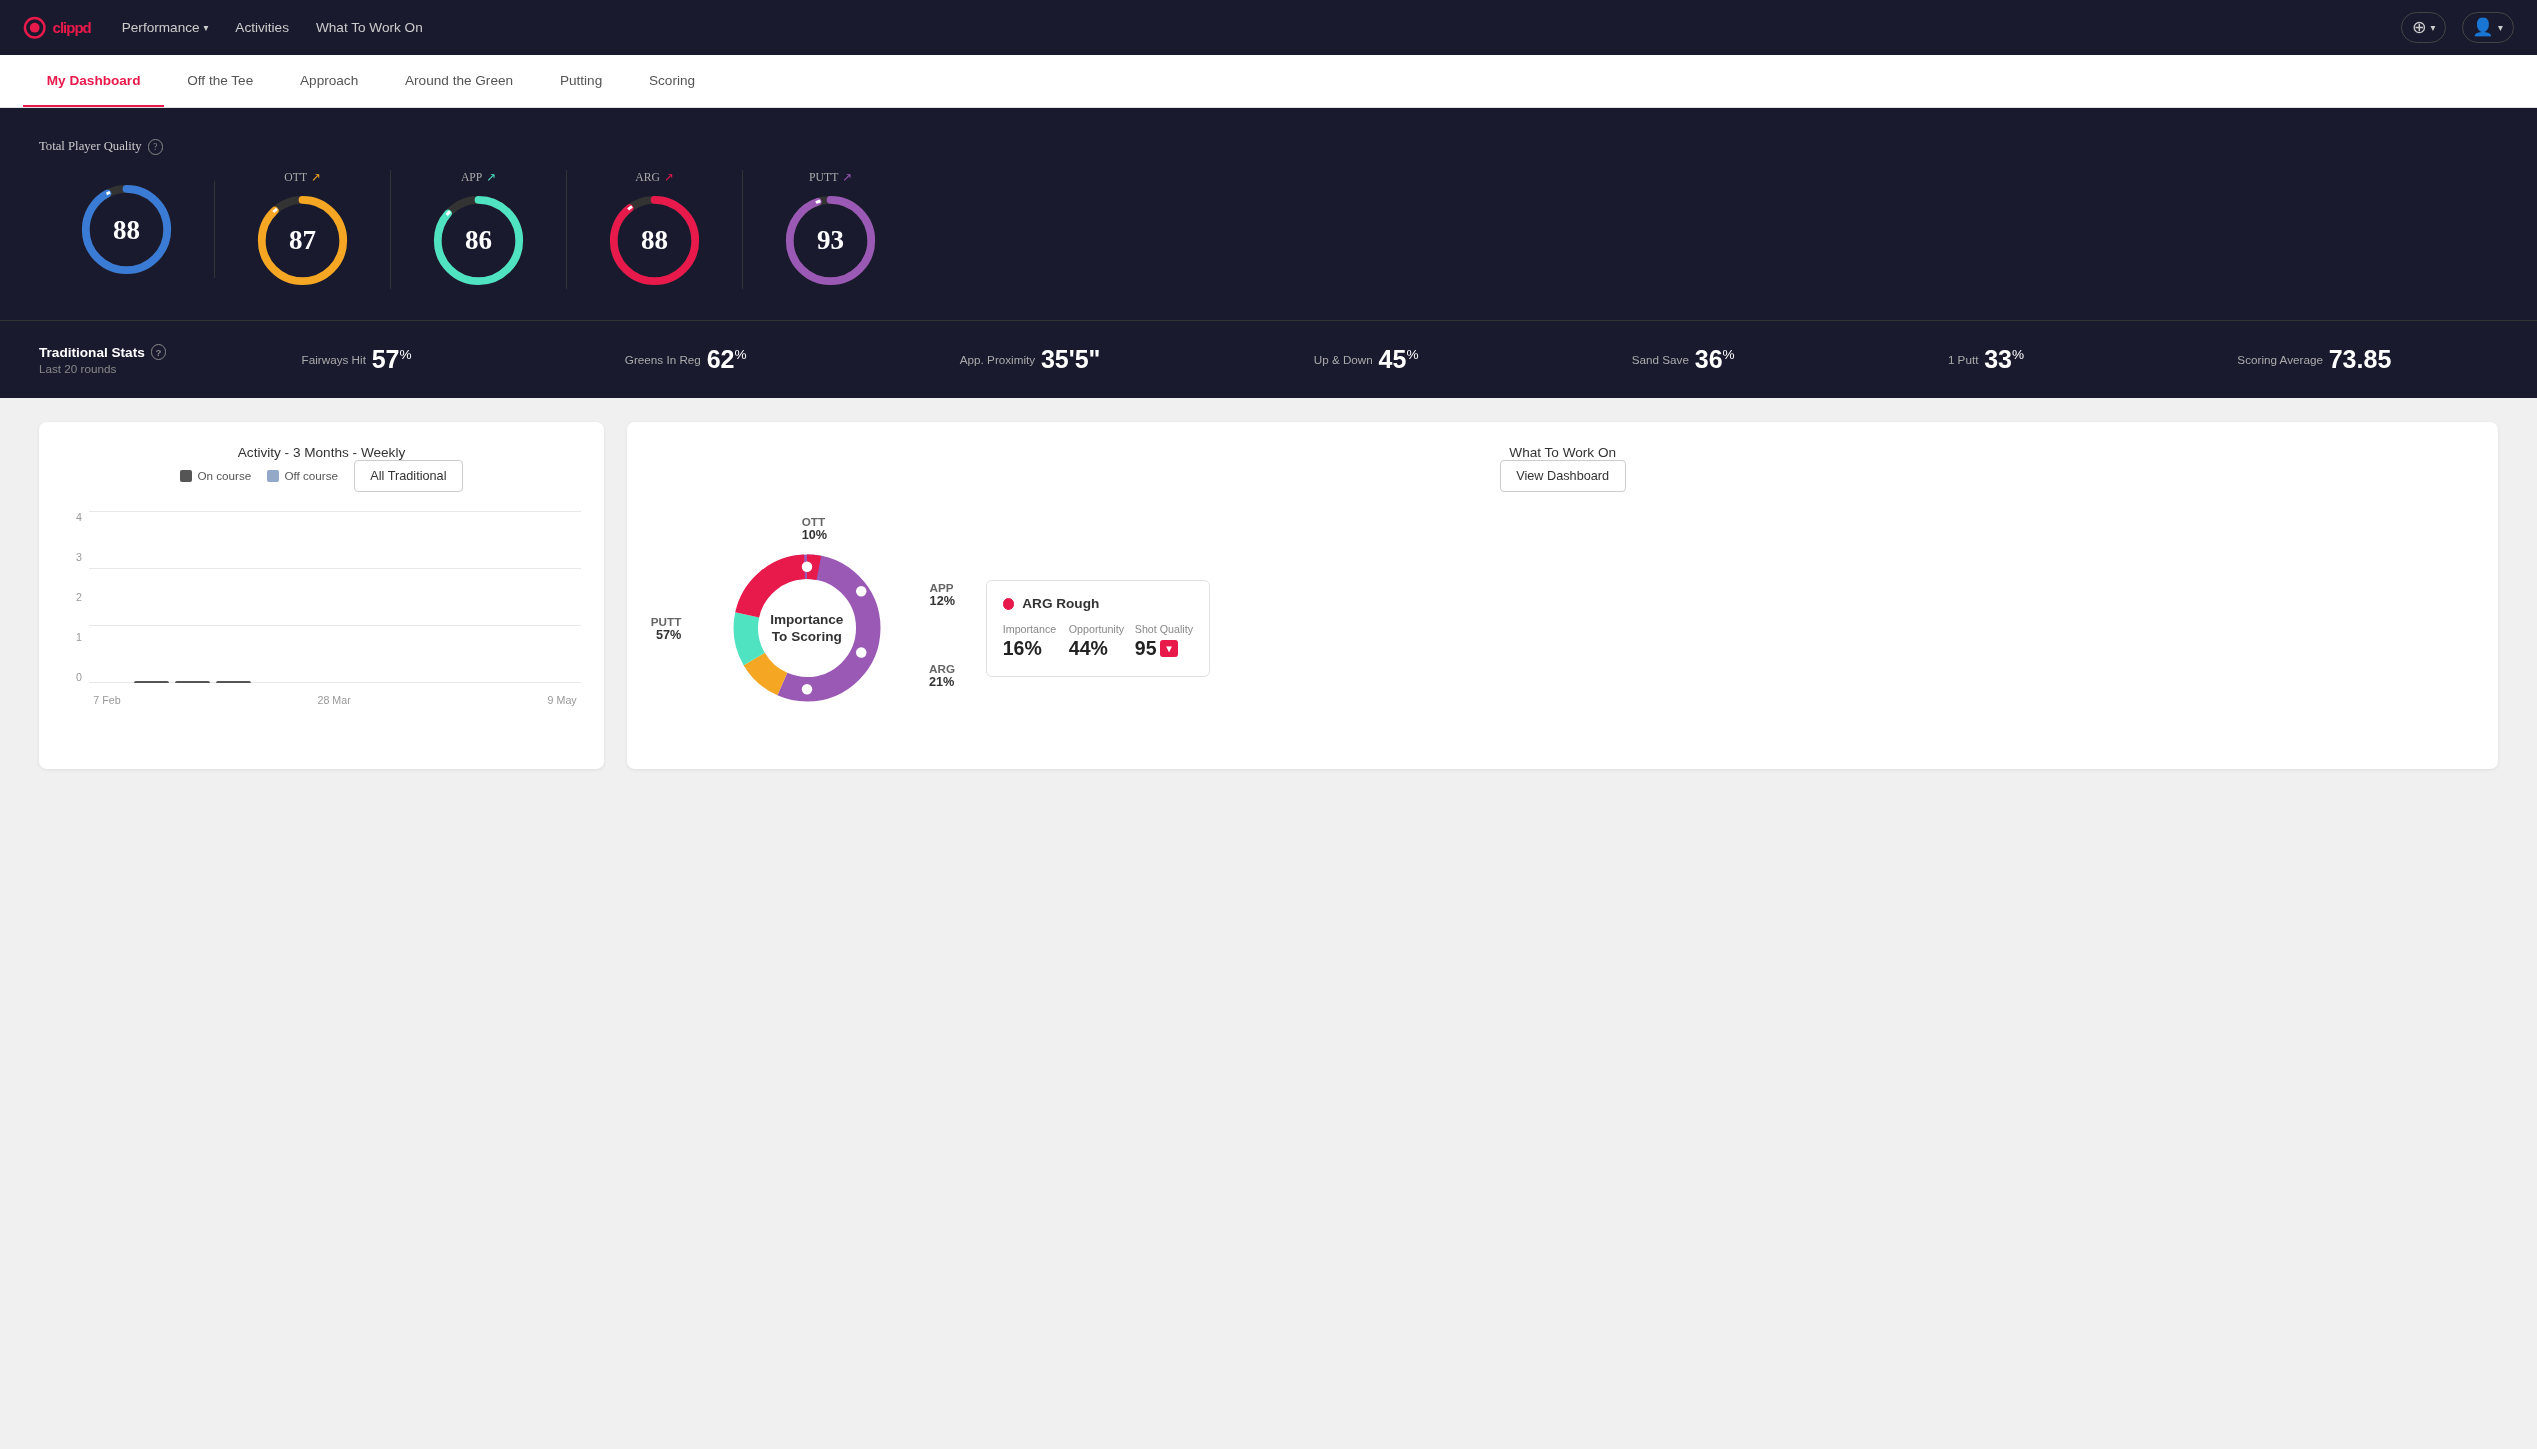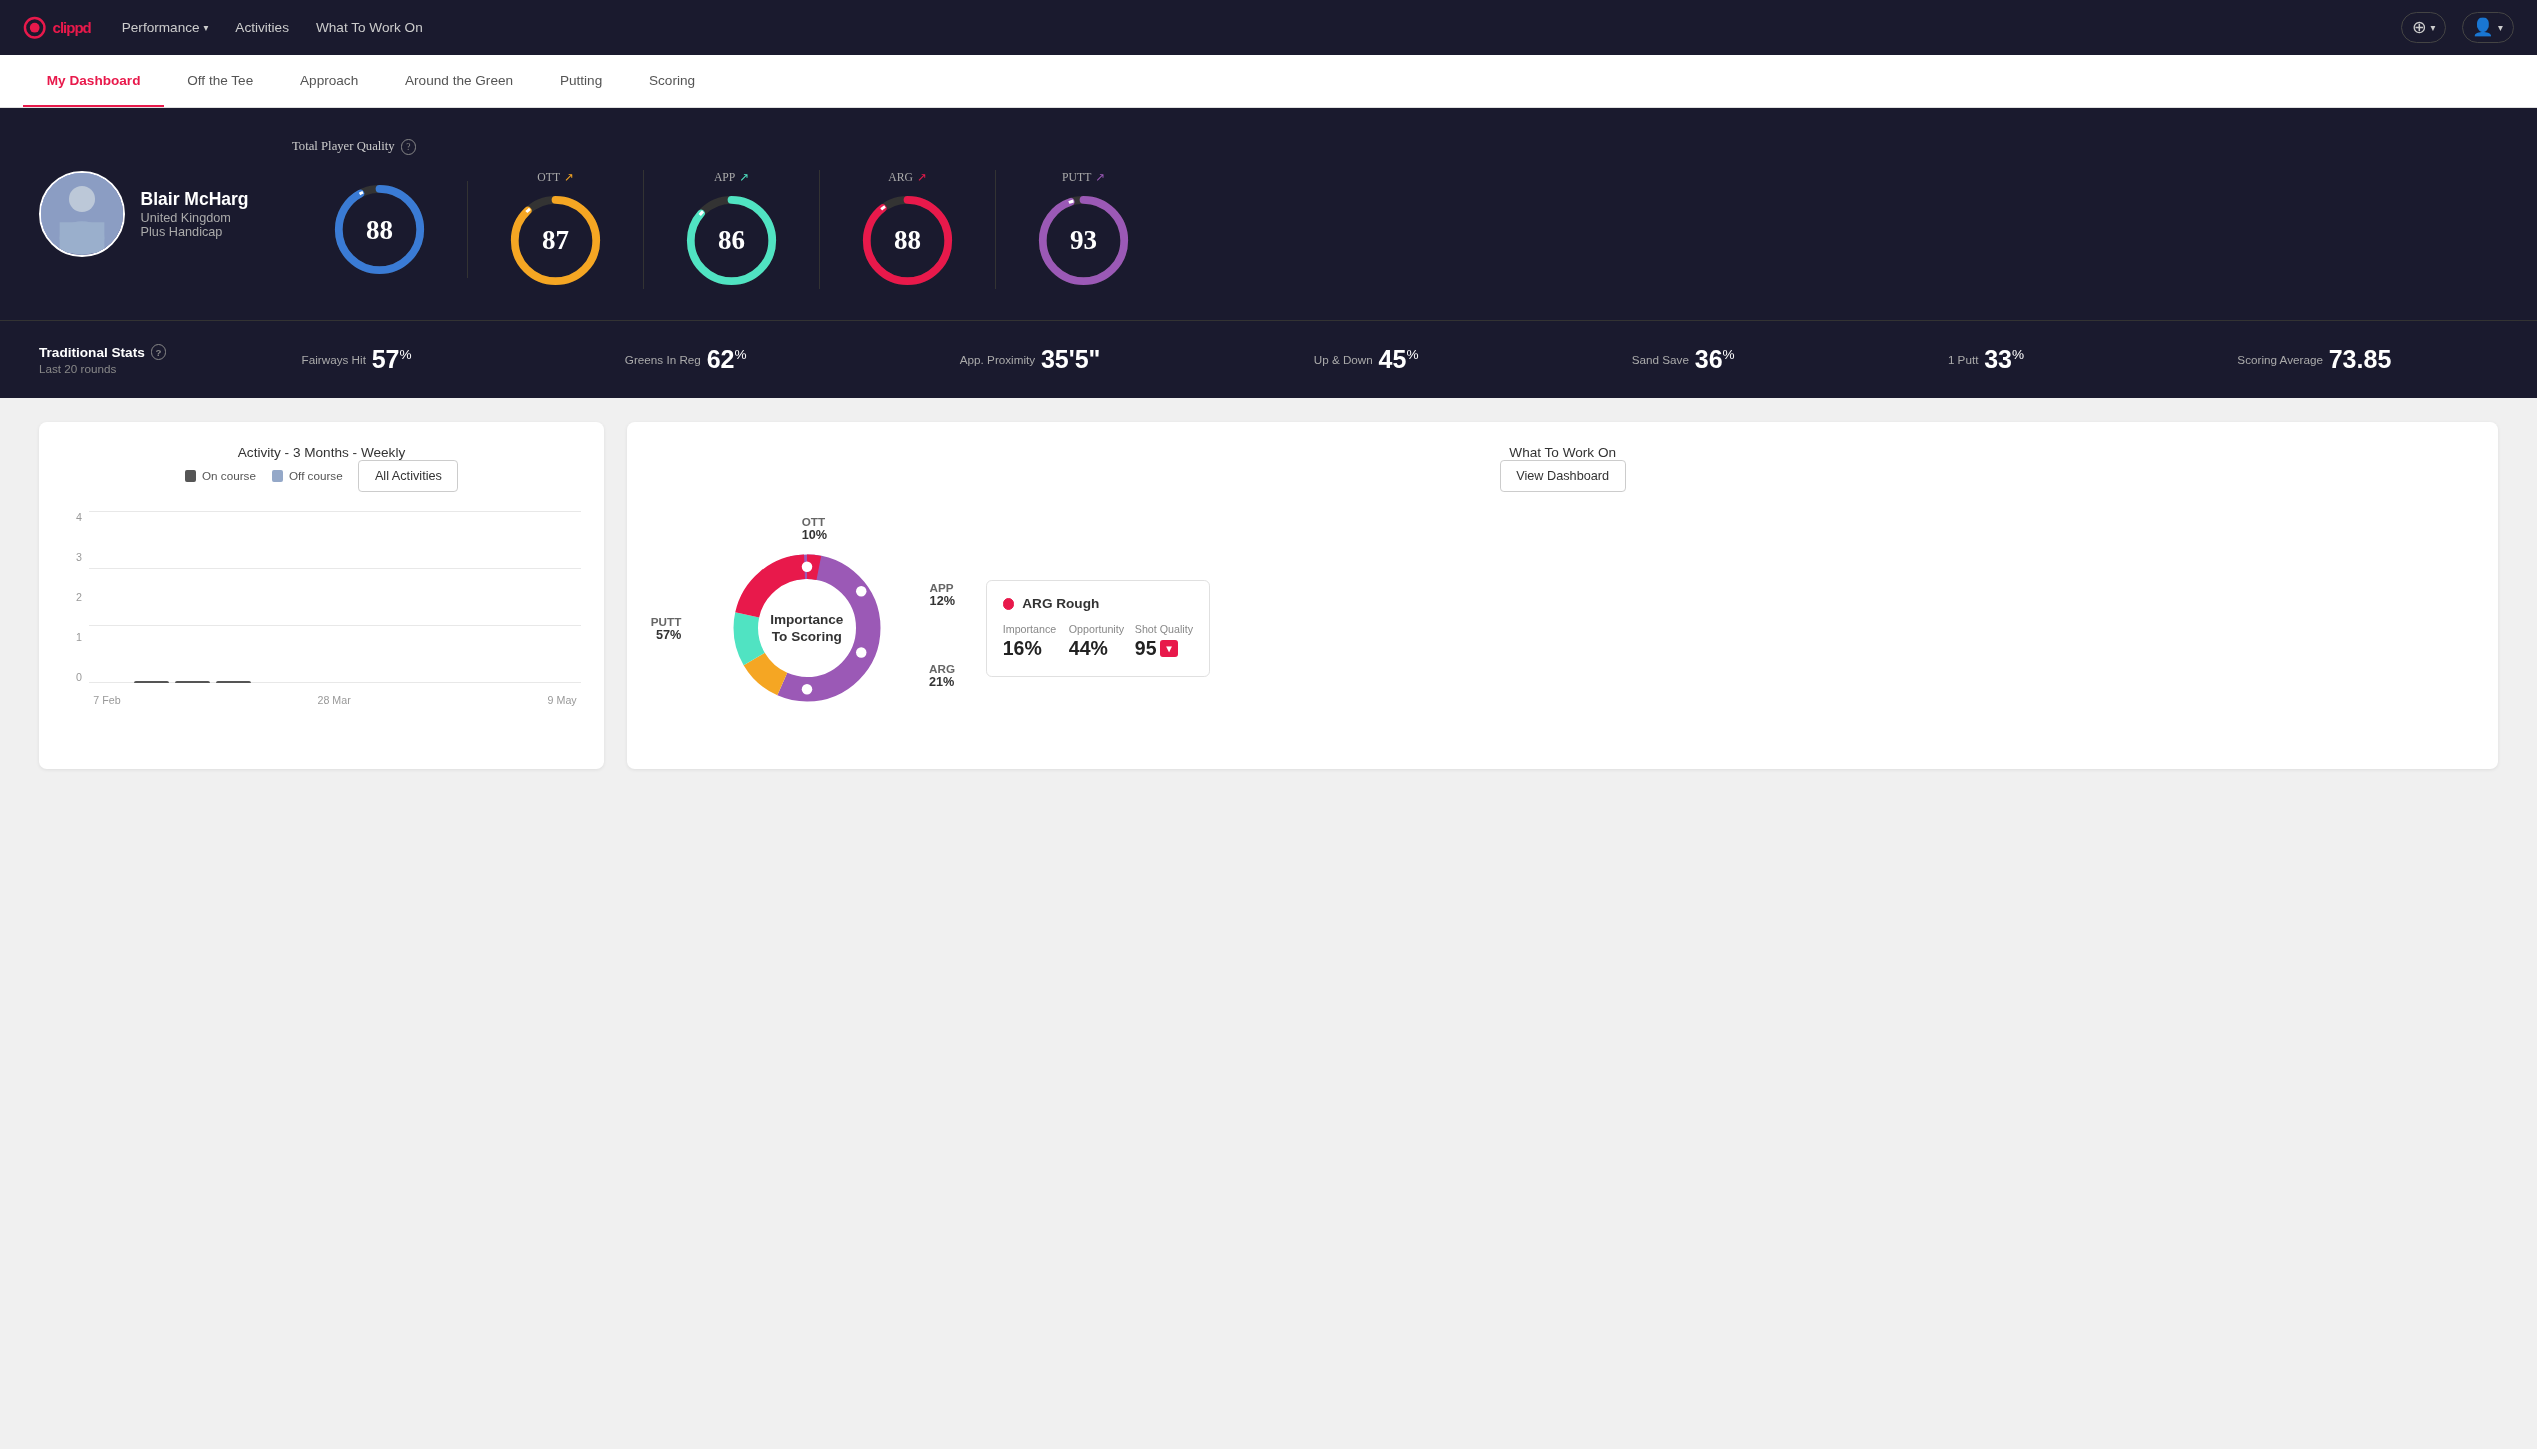--- a/index.html
+++ b/index.html
@@ -468,37 +468,20 @@
   <div class="tab">
     <span>Putting</span>
   </div>
   <div class="tab">
     <span>Scoring</span>
   </div>
 </div>
 
 <div class="hero">
   <div class="hero-top">
-    <div class="player-info">
-      <div class="avatar">
-        <div class="avatar-inner">
-          <svg width="86" height="86" viewBox="0 0 88 88">
-            <rect width="88" height="88" fill="#8B9DC3"></rect>
-            <ellipse cx="44" cy="30" rx="14" ry="14" fill="#bcc8d8"></ellipse>
-            <ellipse cx="44" cy="72" rx="24" ry="18" fill="#9aafcc"></ellipse>
-            <rect x="20" y="55" width="48" height="33" fill="#9aafcc"></rect>
-          </svg>
-        </div>
-      </div>
-      <div>
-        <div class="player-name">Blair McHarg</div>
-        <div class="player-country">United Kingdom</div>
-        <div class="player-handicap">Plus Handicap</div>
-      </div>
-    </div>
 
     <div class="scores-section">
       <div class="scores-label">
         <span>Total Player Quality</span>
         <span class="help-icon">?</span>
       </div>
       <div class="score-rings">
 
         <div class="score-ring-item">
           <div class="ring-container">
@@ -634,21 +617,21 @@
         <div class="legend">
           <div class="legend-item">
             <div class="legend-dot" style="background:#555"></div>
             <span>On course</span>
           </div>
           <div class="legend-item">
             <div class="legend-dot" style="background:#94a8c8"></div>
             <span>Off course</span>
           </div>
         </div>
-        <button class="all-activities-btn">All Activities</button>
+        <button class="all-activities-btn">All Traditional</button>
       </div>
     </div>
     <div class="chart-area">
       <div class="chart-y-labels">
         <span class="y-label">4</span>
         <span class="y-label">3</span>
         <span class="y-label">2</span>
         <span class="y-label">1</span>
         <span class="y-label">0</span>
       </div>

